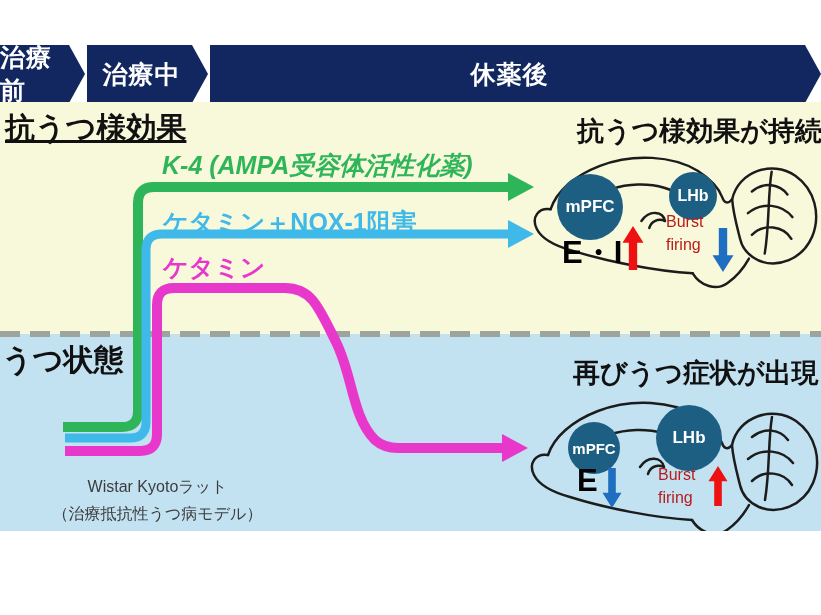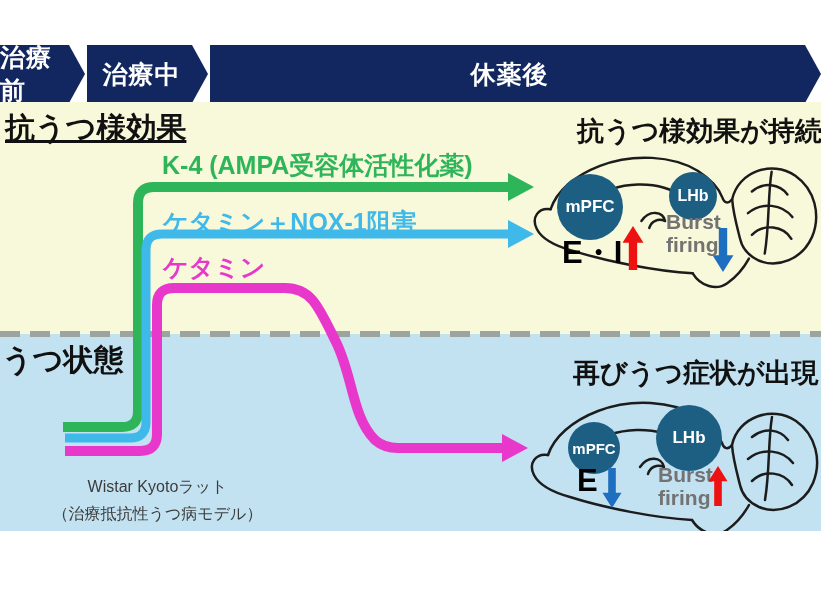--- a/index.html
+++ b/index.html
@@ -23,32 +23,32 @@
   .lower-bg { position:absolute; left:0; top:334px; width:821px; height:231px; background:#c2e2f2; }
   .divider {
     position:absolute; left:0; top:331px; width:821px; height:6px;
     background:repeating-linear-gradient(90deg,#9da39d 0 20px,transparent 20px 30px);
   }
   
   .lbl { position:absolute; white-space:nowrap; }
   .state-label   { font-size:30px; font-weight:bold; color:#111; }
   .outcome-label { font-size:27px; font-weight:bold; color:#111;margin-left:40px; }
   .curve-label   { font-size:25px; font-weight:bold; }
-  .lbl-k4  { color:#2fb559; }
+  .lbl-k4  { color:#2fb559;font-style:italic; }
   .lbl-nox { color:#3fb9e9; }
   .lbl-ket { color:#e838cc; }
   .model-label { position:absolute; left:0; top:473px; width:315px; text-align:center;
                  font-size:16px; color:#3c3c3c; line-height:27px; }
   
   .region {
     position:absolute; border-radius:50%; background:#1d5f83; color:#fff;
     display:flex; align-items:center; justify-content:center; font-weight:bold;
   }
   .ei-label    { font-size:31px; font-weight:bold; color:#000; }
-  .burst-label { font-size:21px; font-weight:bold; color:#737373; line-height:23px; }
+  .burst-label { font-size:16px; font-weight:normal; color:#b91c1c; line-height:23px; }
   .e-label     { font-size:31px; font-weight:bold; color:#000; }
   .chg { position:absolute; }
   .chg svg { display:block; }
   .fill-red  polygon { fill:#ee1111; }
   .fill-blue polygon { fill:#1f6fc0; }
   .brain { position:absolute; }
   .brain path { stroke:#1c1c1c; stroke-width:2.5; fill:none; stroke-linecap:round; stroke-linejoin:round; }
   .curves { position:absolute; left:0; top:0; }
 </style>
 </head>

